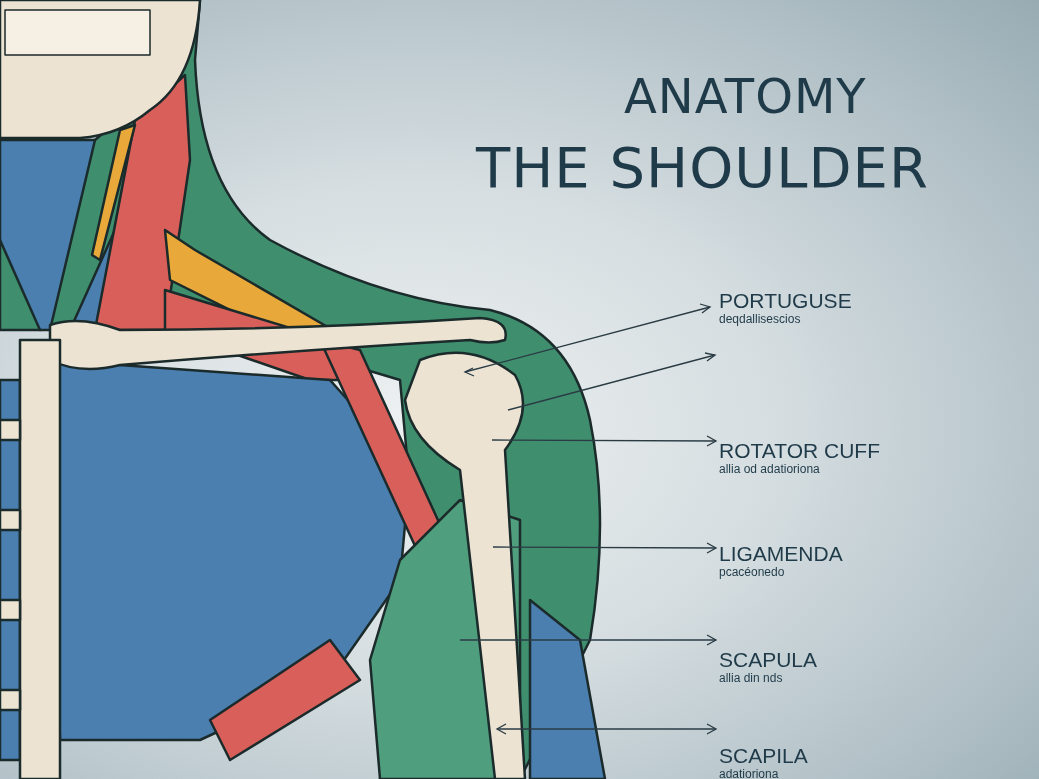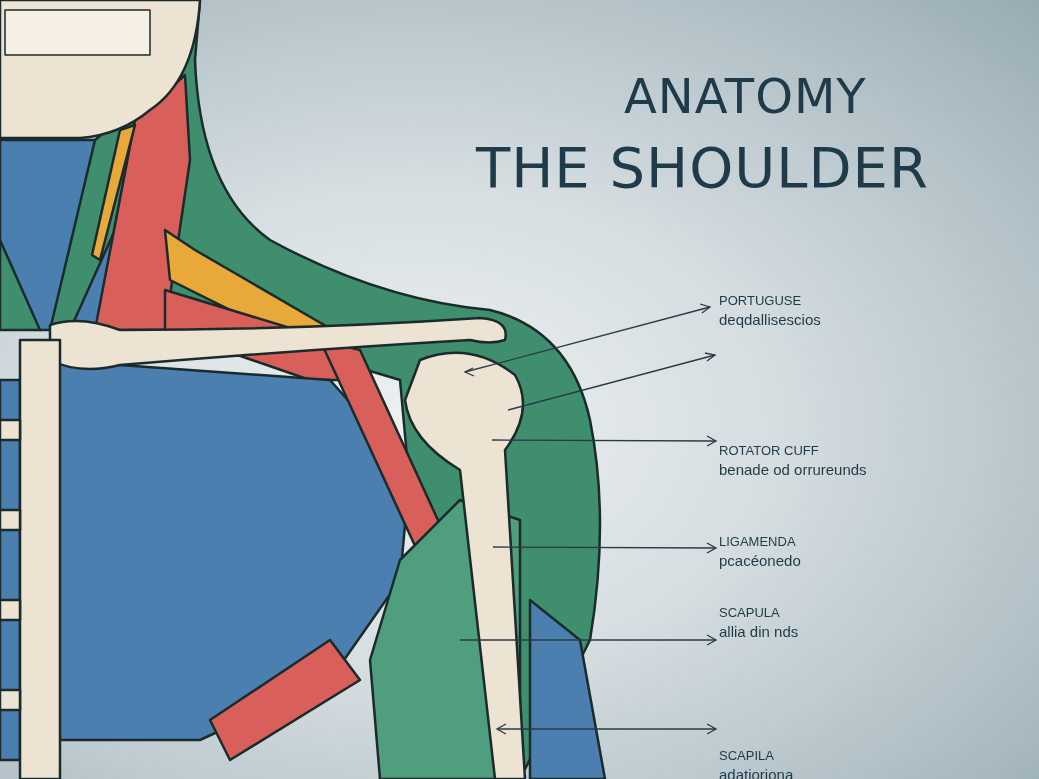--- a/index.html
+++ b/index.html
@@ -4,22 +4,22 @@
 <style>
   html,body{margin:0;padding:0;}
   body{width:1039px;height:779px;overflow:hidden;position:relative;
     background:radial-gradient(ellipse at 40% 55%, #eef1f2 0%, #d6dee1 40%, #b3c2c8 75%, #98abb3 100%);
     font-family:"Liberation Sans", sans-serif;}
   #illus{position:absolute;left:0;top:0;width:1039px;height:779px;}
   .title{position:absolute;color:#1f3a48;font-family:"DejaVu Sans", sans-serif;font-weight:400;letter-spacing:1px;white-space:nowrap;}
   .t1{left:600px;top:68px;font-size:48px;margin-left:24px;}
   .t2{left:476px;top:135px;font-size:56px;}
   .lbl{position:absolute;left:719px;color:#1f3a48;}
-  .lbl .h{font-size:13px;line-height:19px;display:block;}
-  .lbl .s{font-size:15px;line-height:19px;display:block;text-align:center;}
+  .lbl .h{font-size:21px;line-height:19px;display:block;}
+  .lbl .s{font-size:12px;line-height:19px;display:block;}
 </style>
 </head>
 <body>
 
 <svg id="illus" viewBox="0 0 1039 779" xmlns="http://www.w3.org/2000/svg">
   <g stroke="#1b2a2a" stroke-width="2.5" stroke-linejoin="round">
 
     <path d="M150 0 L200 0 L195 60 Q200 190 270 240 Q380 300 490 310 Q570 330 590 420 Q610 520 590 640 L560 700 L520 779 L380 779 L420 600 L400 380 L200 320 L120 260 L120 0 Z" fill="#3f8f6e"></path>
 
     <path d="M0 140 L120 140 L110 330 L40 330 L0 300 Z" fill="#4a7fb0"></path>
@@ -76,26 +76,26 @@
 
 <div class="title t1">ANATOMY</div>
 <div class="title t2">THE SHOULDER</div>
 
 <div class="lbl" style="top:291px">
   <span class="h">PORTUGUSE</span>
   <span class="s">deqdallisescios</span>
 </div>
 <div class="lbl" style="top:441px">
   <span class="h">ROTATOR CUFF</span>
-  <span class="s">benade od orrureunds</span>
+  <span class="s">allia od adatioriona</span>
 </div>
-<div class="lbl" style="top:532px">
+<div class="lbl" style="top:544px">
   <span class="h">LIGAMENDA</span>
   <span class="s">pcacéonedo</span>
 </div>
-<div class="lbl" style="top:603px">
+<div class="lbl" style="top:650px">
   <span class="h">SCAPULA</span>
   <span class="s">allia din nds</span>
 </div>
 <div class="lbl" style="top:746px">
   <span class="h">SCAPILA</span>
   <span class="s">adatioriona</span>
 </div>
 
 </body></html>

